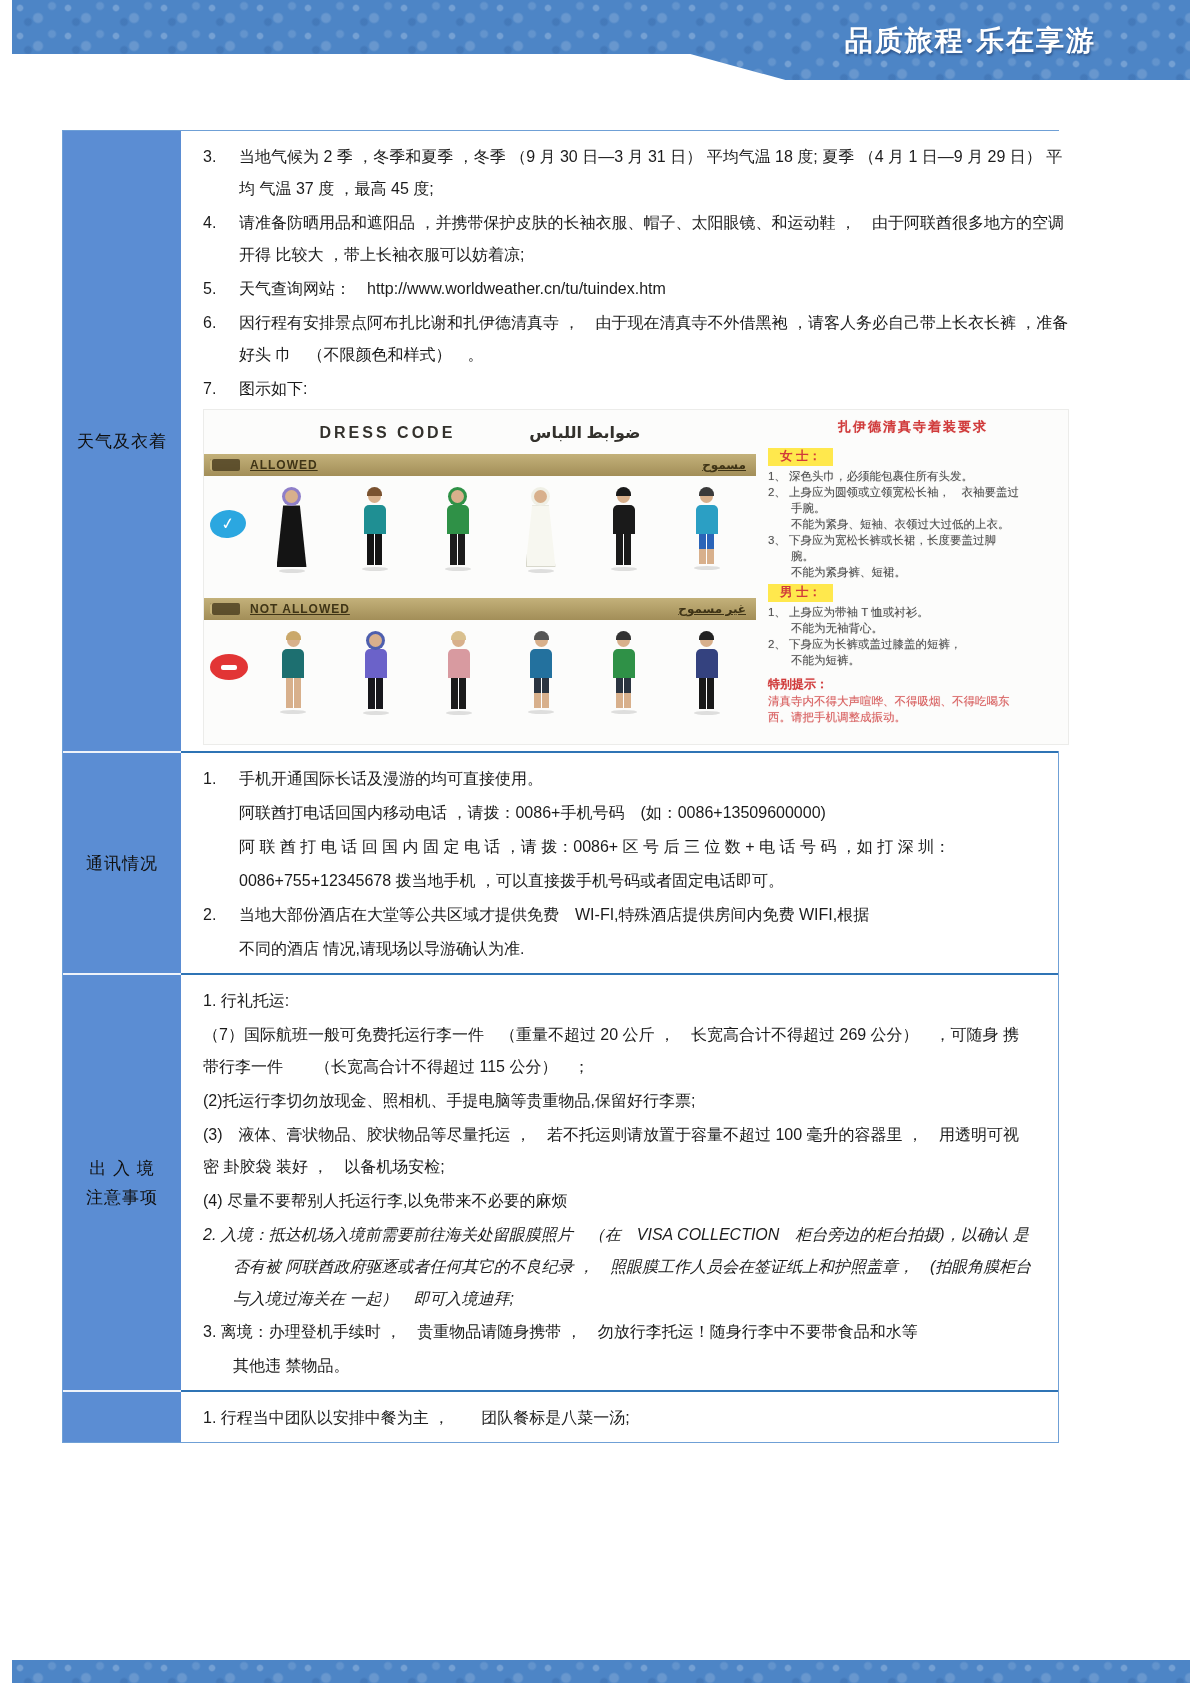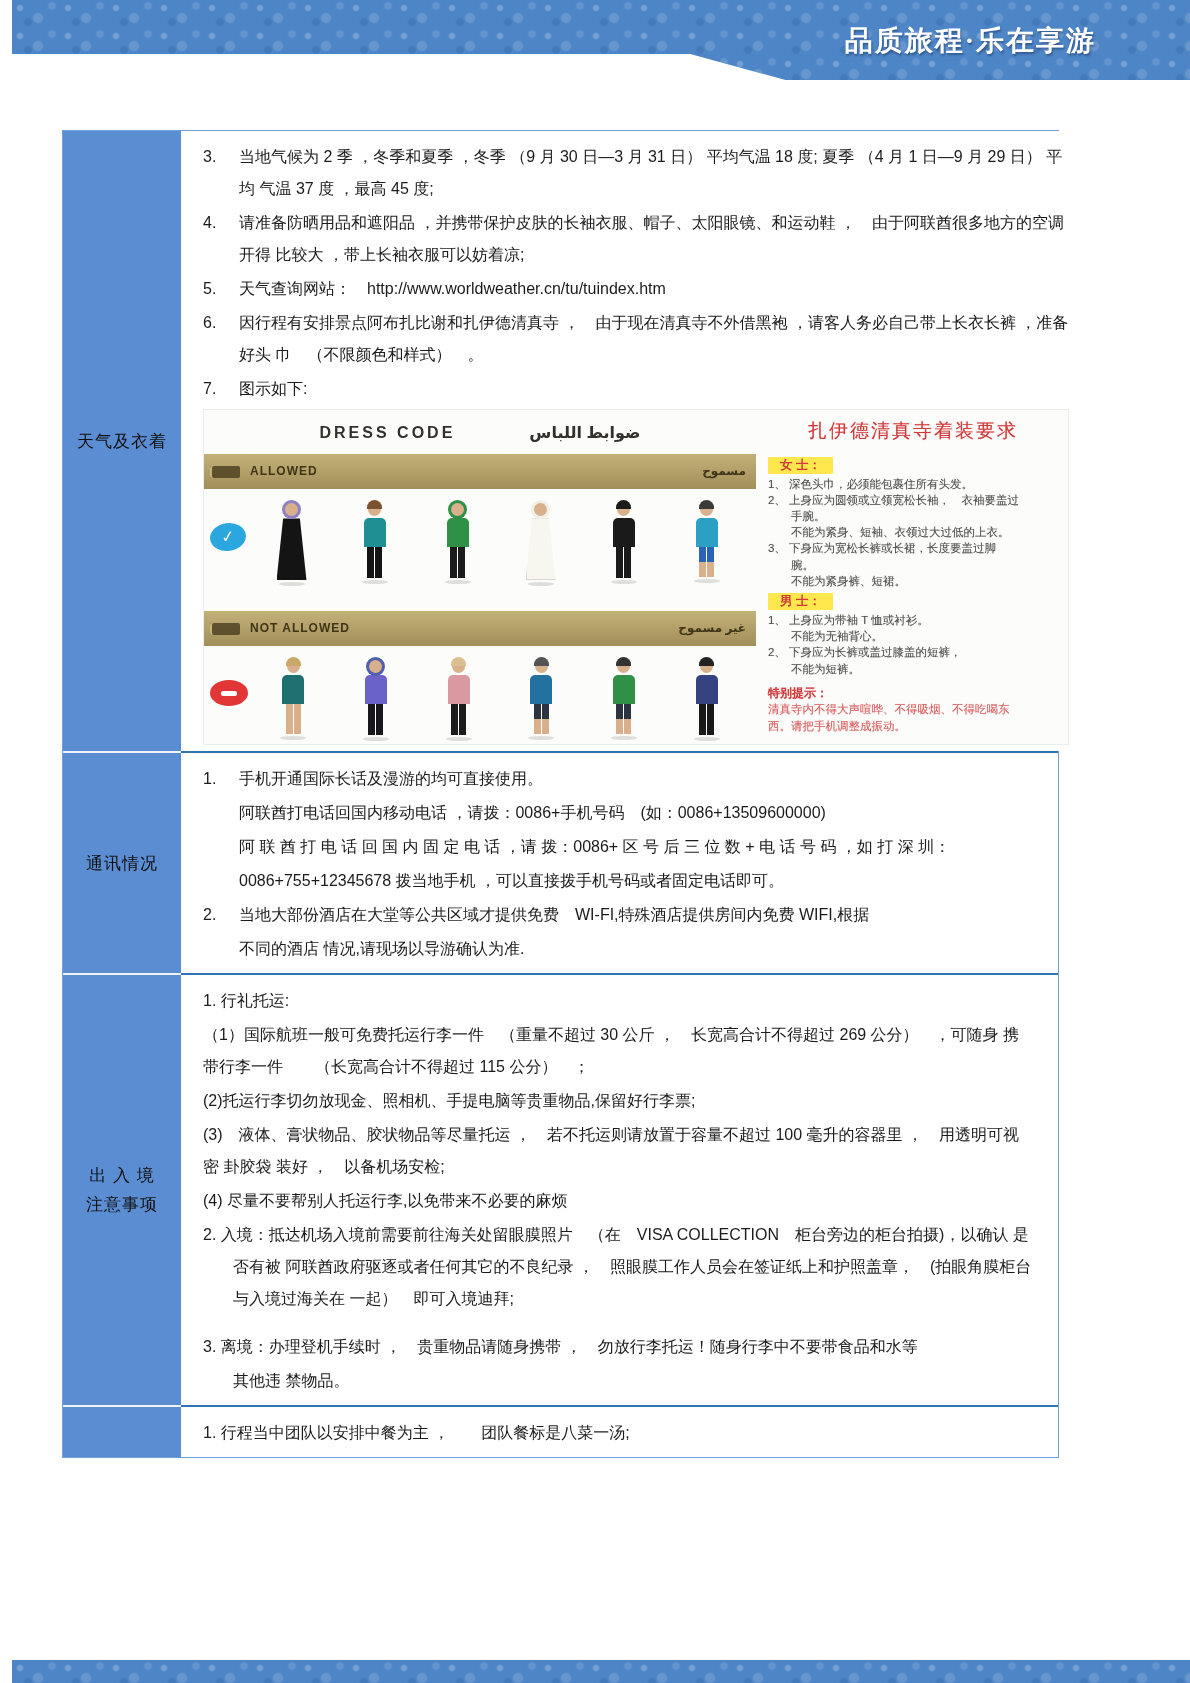--- a/index.html
+++ b/index.html
@@ -33,33 +33,33 @@
   .trow:not(:first-child) .cell-label{border-top:2px solid #eef3fa;}
   .cell-label{width:118px;flex:0 0 118px;background:#5b8dd3;display:flex;flex-direction:column;
     justify-content:center;align-items:center;gap:6px;font-size:17px;color:#101010;letter-spacing:1px;}
   .cell-content{flex:1;background:#ffffff;padding:10px 26px 6px 22px;font-size:16px;line-height:2.0;}
   .row1{min-height:616px;} .row2{min-height:208px;} .row3{min-height:402px;} .row4{min-height:48px;}
 
   .item{position:relative;padding-left:36px;margin-bottom:2px;}
   .item .num{position:absolute;left:0;top:0;}
   .cont{padding-left:36px;margin-bottom:2px;}
   .plain{margin-bottom:2px;}
-  .hang{padding-left:30px;text-indent:-30px;margin-bottom:16px;}
+  .hang{padding-left:30px;text-indent:-30px;margin-bottom:1px;font-style:italic;}
   .ind{padding-left:30px;margin-bottom:2px;}
 
   
   .dress{display:flex;width:866px;height:336px;margin:4px 0 0 0;background:#fcfcfb;
     border:1px solid #ececea;box-sizing:border-box;overflow:hidden;line-height:1.4;}
   .dc-left{width:552px;flex:0 0 552px;padding-top:8px;}
   .dc-title{display:flex;justify-content:center;gap:46px;align-items:center;margin:4px 0 10px 0;}
   .dc-en{font-weight:bold;font-size:16px;letter-spacing:3px;color:#33312c;}
   .dc-ar{font-weight:bold;font-size:16px;color:#33312c;margin-left:28px;}
-  .dc-banner{display:flex;align-items:center;height:35px;padding:0 10px 0 6px;
+  .dc-banner{display:flex;align-items:center;height:22px;padding:0 10px 0 6px;
     background:linear-gradient(#c3b17a,#a28e58);color:#3f3416;font-weight:bold;font-size:12px;
-    letter-spacing:1px;}
+    letter-spacing:1px;text-decoration:underline;}
   .dc-emblem{width:30px;height:12px;background:#4a3d1f;border-radius:2px;opacity:.8;margin-right:10px;
     box-shadow:inset 2px 0 0 #cbb87e;}
   .dc-banner-ar{margin-left:auto;font-size:12px;}
   .dc-figrow{display:flex;align-items:flex-start;padding:8px 8px 2px 6px;gap:4px;height:112px;}
   .dc-check{width:36px;height:28px;border-radius:50%;background:#2ba7e0;color:#fff;font-weight:bold;
     display:flex;align-items:center;justify-content:center;font-size:16px;transform:rotate(-8deg);
     margin-top:26px;flex:0 0 36px;}
   .dc-no{width:38px;height:26px;border-radius:50%;background:#e23535;display:flex;align-items:center;
     justify-content:center;margin-top:26px;flex:0 0 38px;}
   .dc-no-bar{width:16px;height:5px;background:#fff;border-radius:2px;}
@@ -68,21 +68,21 @@
   .f-head{width:13px;height:13px;border-radius:50%;margin-top:6px;position:relative;z-index:2;}
   .f-hair{position:absolute;top:-3px;left:-1px;width:15px;height:9px;border-radius:8px 8px 0 0;}
   .f-gown{width:30px;height:62px;margin-top:2px;clip-path:polygon(22% 0,78% 0,100% 100%,0 100%);}
   .f-torso{width:22px;height:29px;margin-top:2px;border-radius:5px 5px 0 0;}
   .f-legs{width:15px;height:31px;}
   .f-legs.short{height:15px;}
   .f-shins{width:15px;height:15px;}
   .fig::after{content:"";width:26px;height:4px;background:rgba(40,40,40,.14);border-radius:50%;margin-top:2px;}
 
   .dc-panel{flex:1;padding:6px 10px 4px 12px;}
-  .dcp-title{color:#d03a3a;font-weight:normal;font-size:19px;text-align:center;letter-spacing:2px;
+  .dcp-title{color:#d03a3a;font-weight:bold;font-size:13px;text-align:center;letter-spacing:2px;
     margin:2px 0 8px 0;text-shadow:0 0 1px rgba(208,58,58,.4);}
   .dcp-hl{display:inline-block;background:#ffe84d;color:#d03a3a;font-weight:bold;font-size:12.5px;
     padding:0 12px;margin:4px 0 2px 0;}
   .dcp-line{font-size:11.5px;color:#4f4f4f;white-space:pre-wrap;
     text-shadow:0 0 1px rgba(90,90,90,.35);}
   .dcp-special{color:#d03a3a;font-weight:bold;font-size:12px;margin-top:8px;
     text-shadow:0 0 1px rgba(208,58,58,.4);}
   .dcp-line.red{color:#d86060;text-shadow:0 0 1px rgba(216,96,96,.4);}
 </style>
 </head>
@@ -252,21 +252,21 @@
       </div>
     </div>
 
     <div class="trow row3">
       <div class="cell-label">
         <span>出 入 境</span>
         <span>注意事项</span>
       </div>
       <div class="cell-content">
         <div class="plain">1. 行礼托运:</div>
-        <div class="plain">（1）国际航班一般可免费托运行李一件　（重量不超过 30 公斤 ，　长宽高合计不得超过 269 公分）　，可随身 携带行李一件　　（长宽高合计不得超过 115 公分）　；</div>
+        <div class="plain">（7）国际航班一般可免费托运行李一件　（重量不超过 20 公斤 ，　长宽高合计不得超过 269 公分）　，可随身 携带行李一件　　（长宽高合计不得超过 115 公分）　；</div>
         <div class="plain">(2)托运行李切勿放现金、照相机、手提电脑等贵重物品,保留好行李票;</div>
         <div class="plain">(3)　液体、膏状物品、胶状物品等尽量托运 ，　若不托运则请放置于容量不超过 100 毫升的容器里 ，　用透明可视密 卦胶袋 装好 ，　以备机场安检;</div>
         <div class="plain">(4) 尽量不要帮别人托运行李,以免带来不必要的麻烦</div>
         <div class="hang">2. 入境：抵达机场入境前需要前往海关处留眼膜照片　（在　VISA COLLECTION　柜台旁边的柜台拍摄)，以确认 是否有被 阿联酋政府驱逐或者任何其它的不良纪录 ，　照眼膜工作人员会在签证纸上和护照盖章，　(拍眼角膜柜台 与入境过海关在 一起）　即可入境迪拜;</div>
         <div class="plain">3. 离境：办理登机手续时 ，　贵重物品请随身携带 ，　勿放行李托运！随身行李中不要带食品和水等</div>
         <div class="ind">其他违 禁物品。</div>
       </div>
     </div>
 
     <div class="trow row4">

